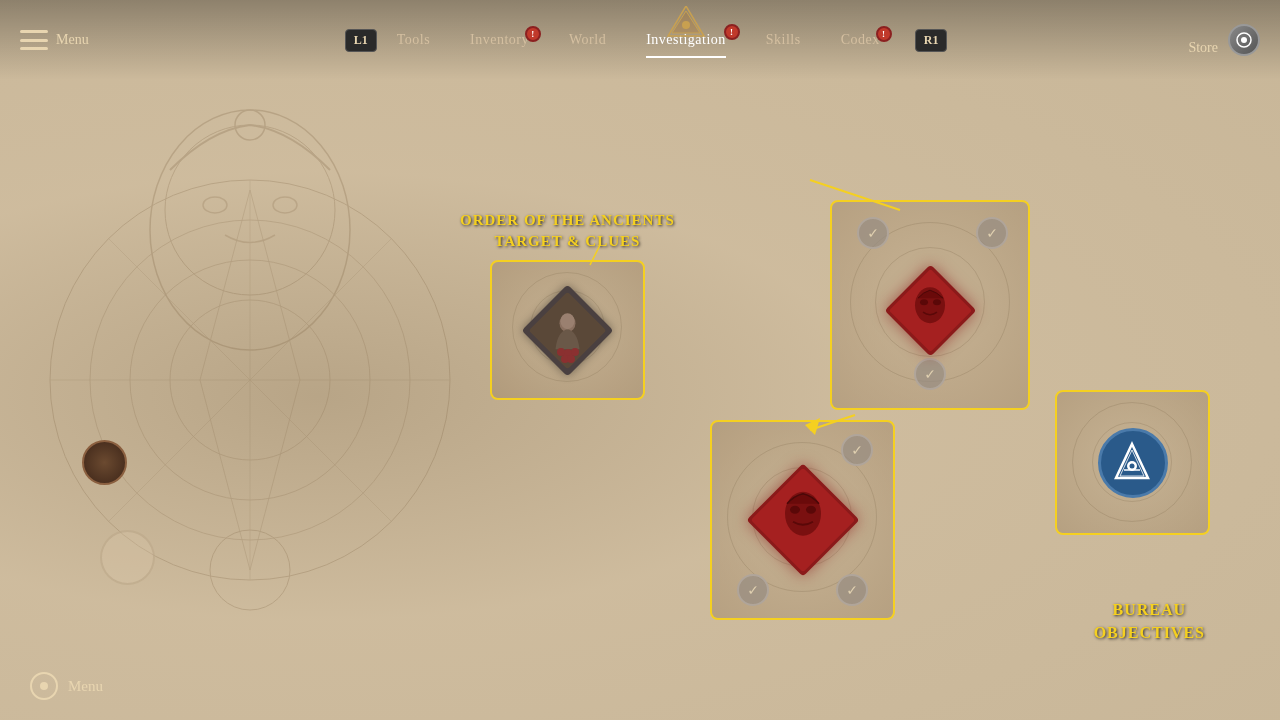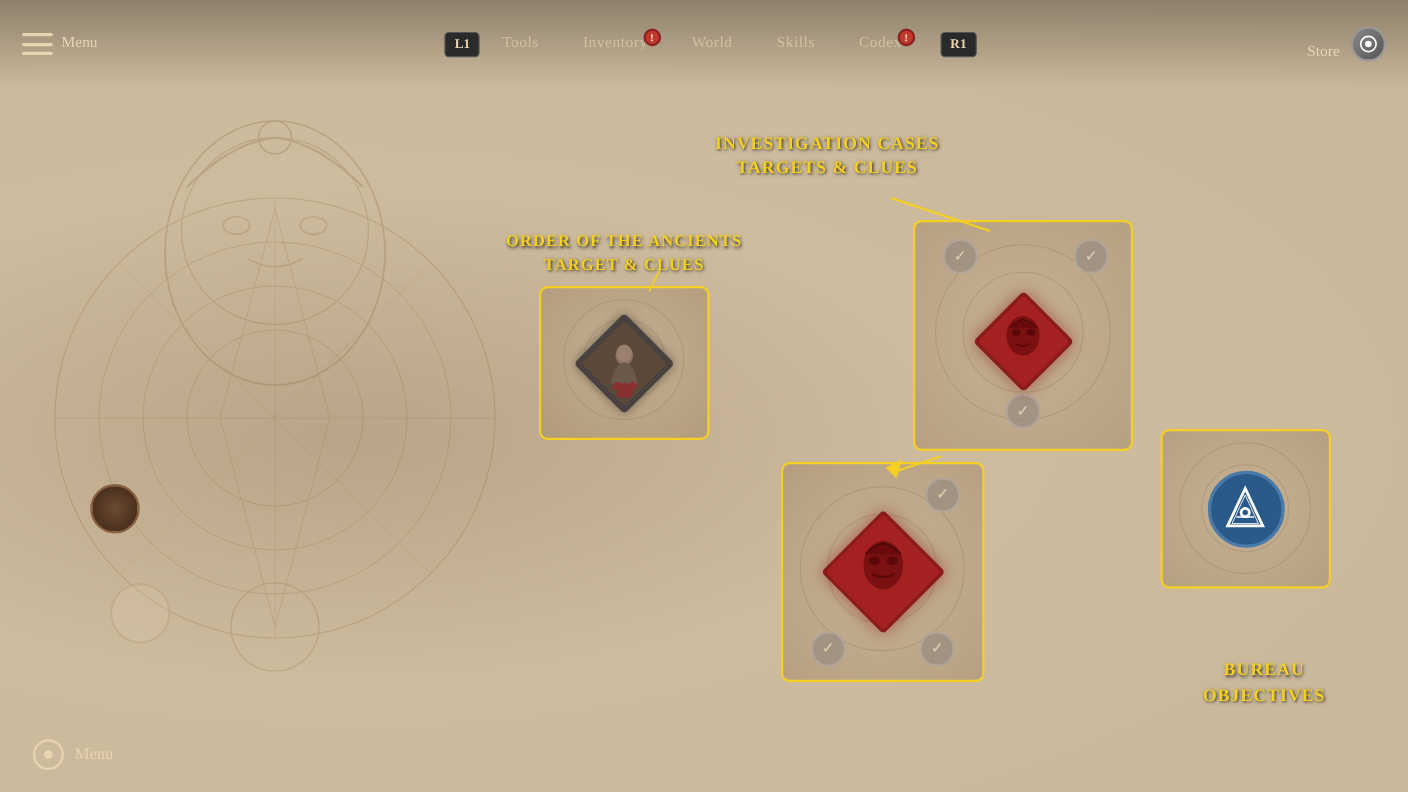--- a/index.html
+++ b/index.html
@@ -433,20 +433,31 @@
 
     <div class="nav-item" style="position:relative;">
       <div class="nav-badge" style="right:8px;"></div>
       <span>Inventory</span>
     </div>
 
     <div class="nav-item">
       <span>World</span>
     </div>
 
+    <div class="nav-item active" style="position:relative;">
+      <div style="position:absolute; top:-18px; left:50%; transform:translateX(-50%);">
+        <svg width="40" height="35" viewBox="0 0 40 35">
+          <polygon points="20,0 38,30 2,30" fill="none" stroke="#c8a050" stroke-width="1.5"></polygon>
+          <polygon points="20,5 34,27 6,27" fill="rgba(180,120,40,0.3)" stroke="#c8a050" stroke-width="1"></polygon>
+          <circle cx="20" cy="19" r="4" fill="#c8a050"></circle>
+        </svg>
+      </div>
+      <div class="nav-badge" style="right:6px; top:0px;"></div>
+      <span>Investigation</span>
+    </div>
 
     <div class="nav-item">
       <span>Skills</span>
     </div>
 
     <div class="nav-item" style="position:relative;">
       <div class="nav-badge" style="right:8px;"></div>
       <span>Codex</span>
     </div>
 
@@ -469,24 +480,20 @@
   <svg class="svg-connectors" viewBox="0 0 1280 640" xmlns="http://www.w3.org/2000/svg">
 
     <line x1="810" y1="100" x2="900" y2="130" stroke="#f5d020" stroke-width="2"></line>
 
     <line x1="855" y1="335" x2="810" y2="350" stroke="#f5d020" stroke-width="2"></line>
     <polygon points="805,345 820,338 815,355" fill="#f5d020"></polygon>
 
     <line x1="600" y1="165" x2="590" y2="185" stroke="#f5d020" stroke-width="1.5"></line>
   </svg>
 
-  <div class="tooltip-box tooltip-investigations">
-    <span>Investigation Cases</span><br>
-    <span>Targets &amp; Clues</span>
-  </div>
 
   <div class="tooltip-box tooltip-order">
     <span>Order of the Ancients</span><br>
     <span>Target &amp; Clues</span>
   </div>
 
   <div class="card-box card-ancients">
     <div class="card-inner">
 
       <div class="card-circle" style="width:110px;height:110px;top:10px;left:20px;"></div>

